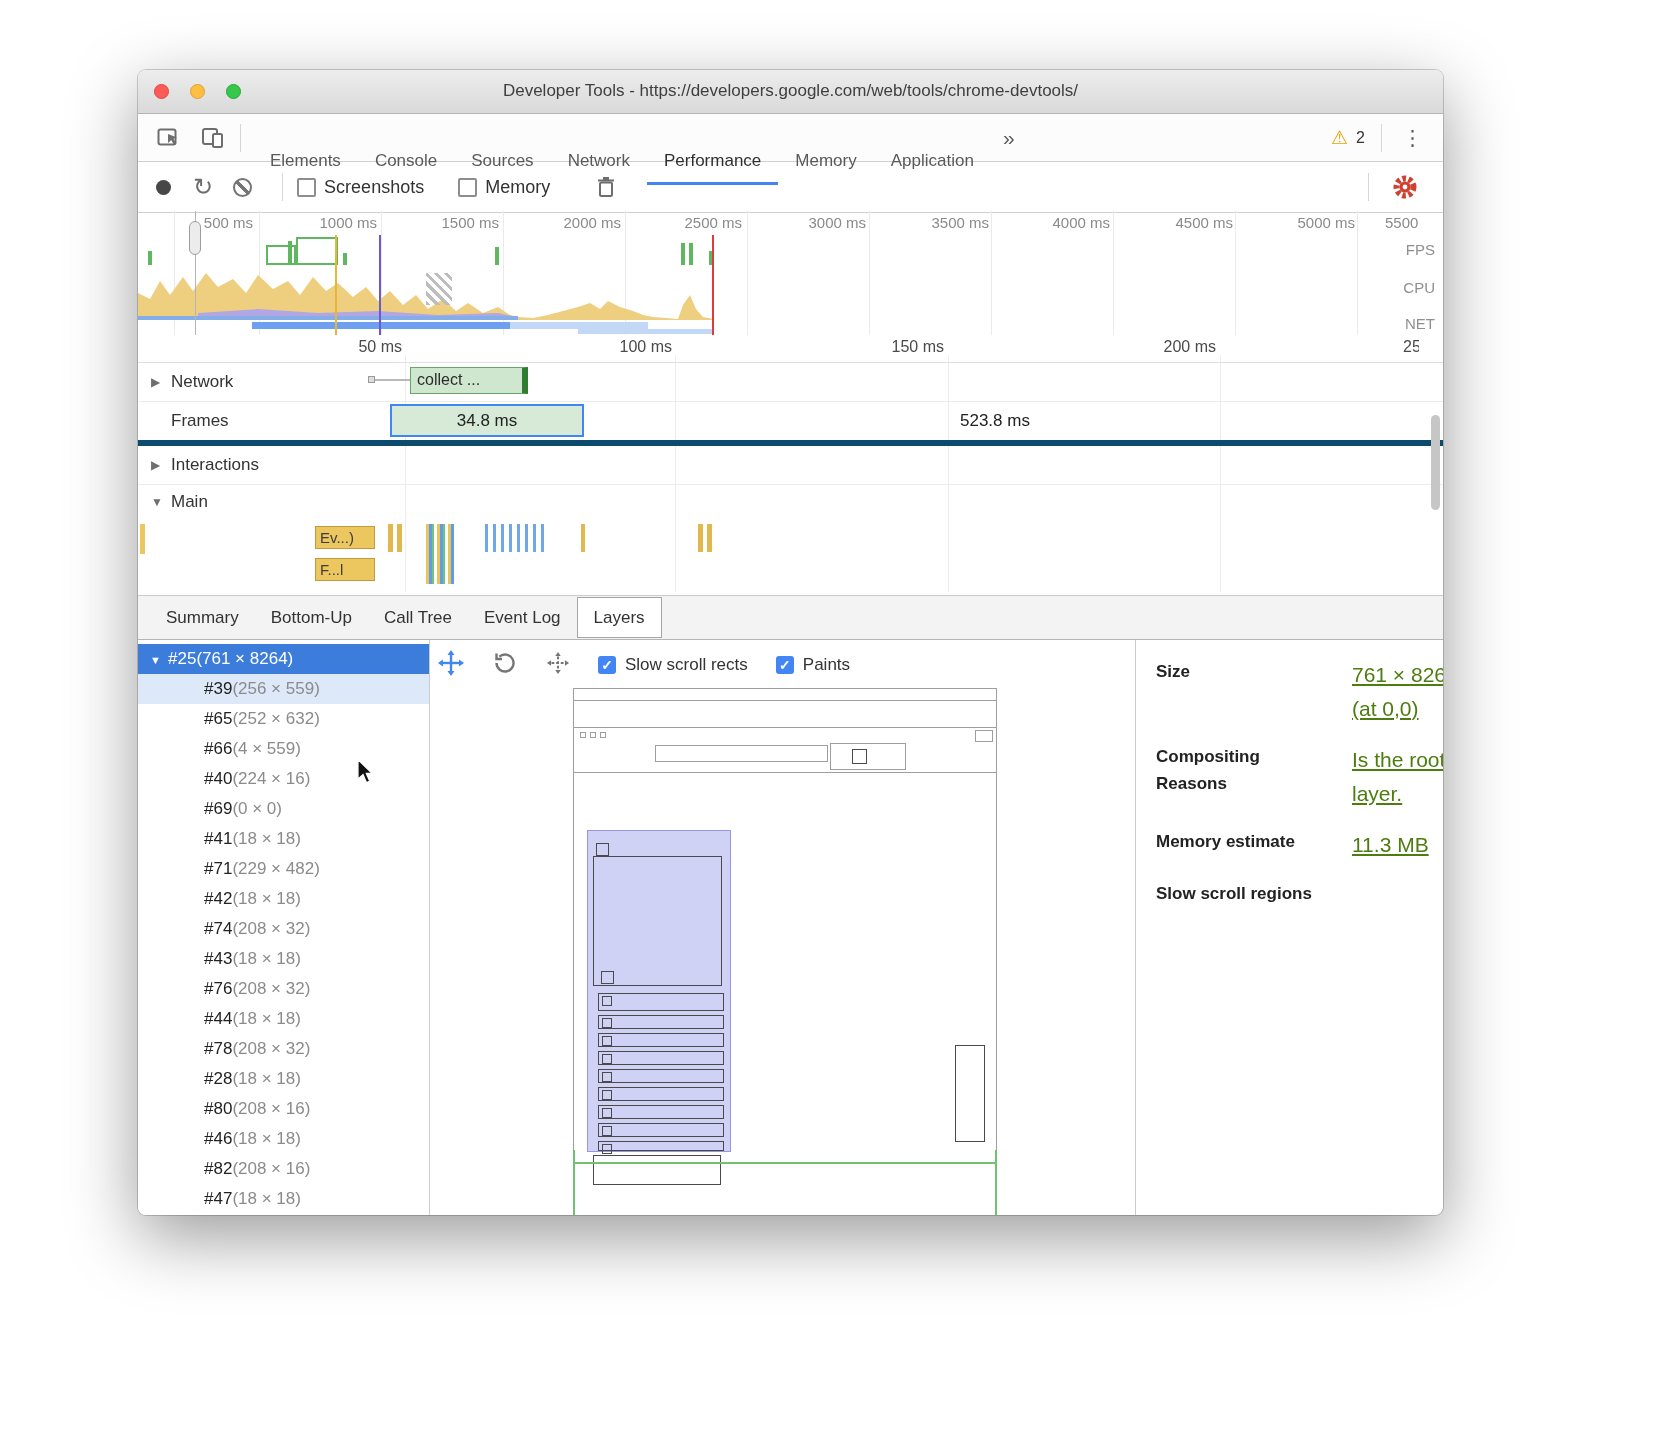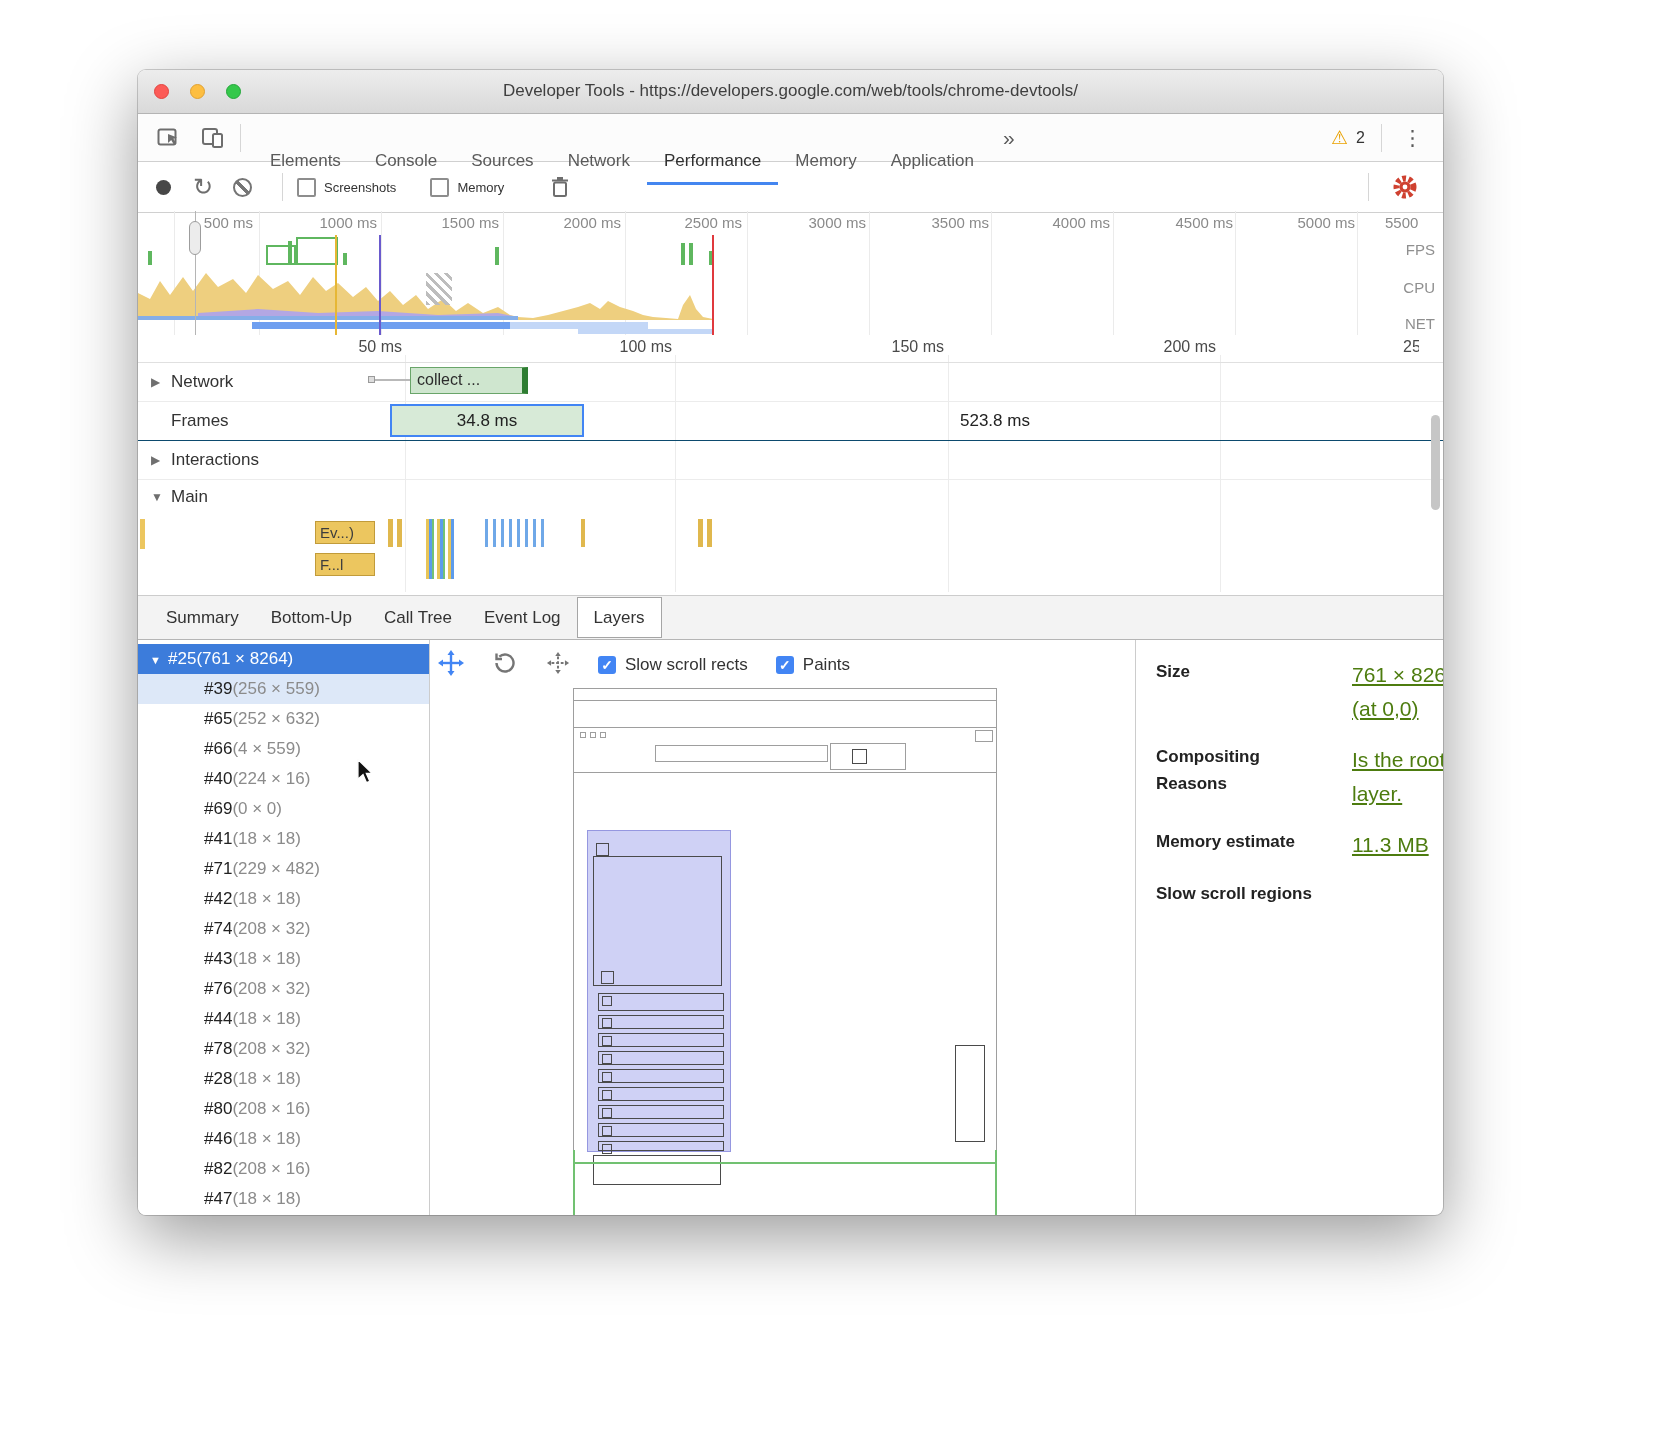--- a/index.html
+++ b/index.html
@@ -30,21 +30,21 @@
 
   
   .toolbar{height:50px;border-bottom:1px solid #d0d0d0;display:flex;align-items:center;padding-left:18px;background:#fff;}
   .record-dot{width:15px;height:15px;border-radius:50%;background:#474747;margin-right:22px;flex:none;}
   .reload-icon{font-size:24px;color:#6e6e6e;margin-right:20px;line-height:20px;}
   .block-icon{width:15px;height:15px;border:2px solid #757575;border-radius:50%;margin-right:16px;flex:none;
     background:linear-gradient(45deg,transparent 43%,#757575 43%,#757575 57%,transparent 57%);}
   .cb-empty{width:15px;height:15px;border:2px solid #8d8d8d;border-radius:2px;background:#fff;flex:none;margin-right:8px;}
   .cb{width:18px;height:18px;background:#4285f4;border-radius:3px;color:#fff;font-size:14px;line-height:18px;text-align:center;font-weight:bold;flex:none;margin-right:9px;}
   .cb::after{content:"✓";}
-  .cb-label{font-size:13px;color:#333;margin-right:34px;white-space:nowrap;}
+  .cb-label{font-size:18px;color:#333;margin-right:34px;white-space:nowrap;}
   .toolbar .vsep{margin:0 14px;}
   .toolbar-right{margin-left:auto;display:flex;align-items:center;padding-right:16px;}
 
   
   .overview{position:absolute;top:141px;left:0;width:1305px;height:124px;border-bottom:1px solid #cfcfcf;overflow:hidden;
     background-image:repeating-linear-gradient(90deg,#ebebeb 0 1px,transparent 1px 122px);background-position-x:121px;}
   .ov-labels span{position:absolute;top:3px;font-size:15px;color:#8a8a8a;width:110px;text-align:right;white-space:nowrap;}
   .ov-labels span:nth-child(1){left:5px}.ov-labels span:nth-child(2){left:129px}.ov-labels span:nth-child(3){left:251px}
   .ov-labels span:nth-child(4){left:373px}.ov-labels span:nth-child(5){left:494px}.ov-labels span:nth-child(6){left:618px}
   .ov-labels span:nth-child(7){left:741px}.ov-labels span:nth-child(8){left:862px}.ov-labels span:nth-child(9){left:985px}
@@ -73,21 +73,21 @@
   .truler span:nth-child(5){left:1265px;width:16px;text-align:left;}
   .trow{height:38px;border-bottom:1px solid #ececec;position:relative;font-size:17px;color:#333;}
   .tri{position:absolute;left:13px;top:0;width:18px;line-height:38px;font-size:12px;color:#6f6f6f;}
   .tlabel{position:absolute;left:33px;line-height:38px;}
   .row-main{height:34px;border-bottom:none;}
   .row-main .tri,.row-main .tlabel{line-height:34px;}
   .net-sq{position:absolute;left:230px;top:13px;width:7px;height:7px;border:1px solid #9a9a9a;background:#ddd;box-sizing:border-box;}
   .net-line{position:absolute;left:237px;top:16px;width:36px;height:2px;background:#b9b9b9;}
   .net-bar{position:absolute;left:272px;top:4px;width:118px;height:27px;background:#cfe6cf;border:1px solid #69a569;border-right:6px solid #2e7d32;
     box-sizing:border-box;color:#2c2c2c;font-size:16px;line-height:24px;padding-left:6px;overflow:hidden;white-space:nowrap;}
-  .row-frames{border-bottom:1px solid #0c4a6e;}
+  .row-frames{border-bottom:6px solid #0c4a6e;}
   .frame-sel{position:absolute;left:252px;top:2px;width:194px;height:33px;background:#d7ead7;border:2px solid #4285f4;
     box-sizing:border-box;text-align:center;line-height:29px;font-size:17px;color:#222;}
   .frame-dur{position:absolute;left:822px;top:0;line-height:38px;font-size:17px;color:#222;}
   .flame{height:82px;position:relative;}
   .fbar{position:absolute;height:23px;background:#ecc65f;border:1px solid #c19b3a;box-sizing:border-box;font-size:15px;color:#3d3d3d;
     line-height:21px;padding-left:4px;overflow:hidden;white-space:nowrap;width:60px;left:177px;}
   .fbar1{top:7px;} .fbar2{top:39px;}
   .sliver{position:absolute;left:2px;top:5px;width:5px;height:30px;background:#ecc65f;}
   .cl1{position:absolute;left:250px;top:5px;width:16px;height:28px;
     background:repeating-linear-gradient(90deg,#e0b84e 0 5px,transparent 5px 9px);}

